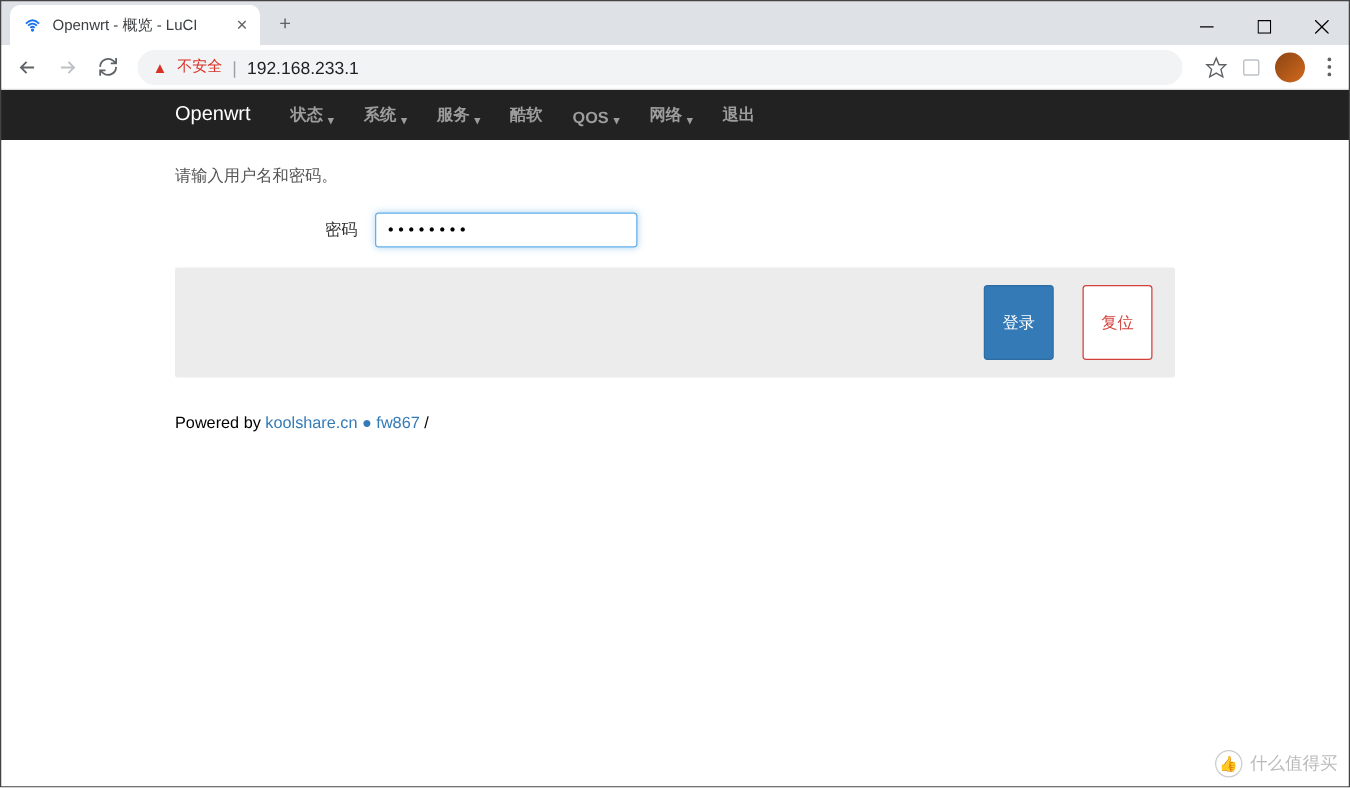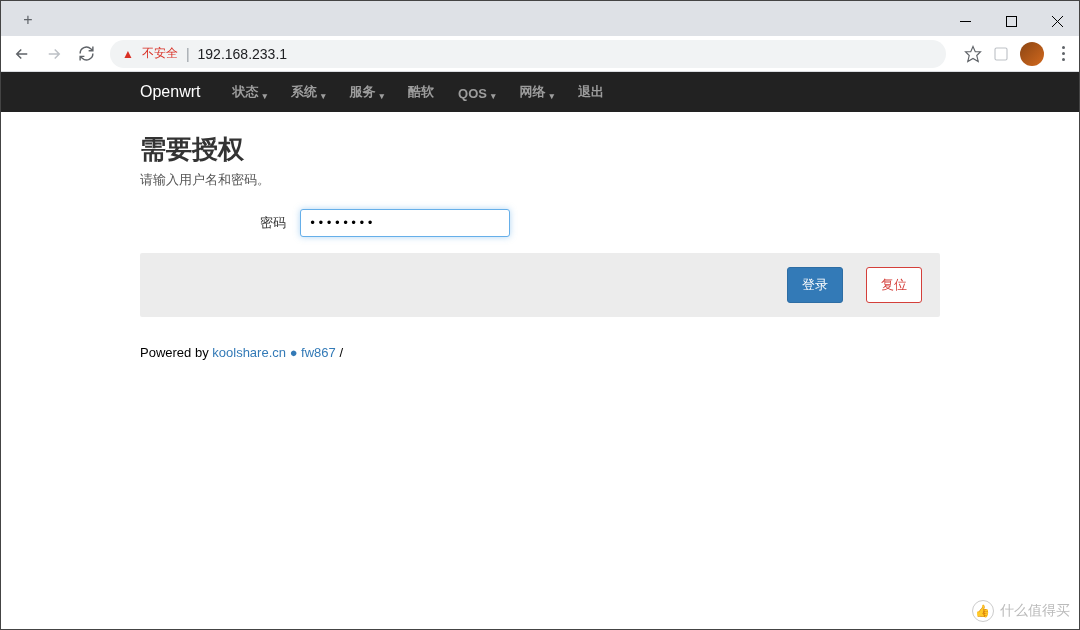--- a/index.html
+++ b/index.html
@@ -39,38 +39,48 @@
 
     .content { padding: 20px 140px; }
     .page-title { font-size: 26px; font-weight: 700; color: #333; margin-bottom: 4px; }
     .page-subtitle { font-size: 13px; color: #555; margin-bottom: 20px; }
 
     .form-row { display: flex; align-items: center; margin-bottom: 16px; }
     .form-label { width: 160px; text-align: right; font-size: 13px; color: #333; padding-right: 14px; }
     .form-input { width: 210px; height: 28px; border: 1px solid #66afe9; border-radius: 3px; padding: 0 8px; font-size: 12px; outline: none; box-shadow: 0 0 6px rgba(102,175,233,0.5); font-family: monospace; letter-spacing: 1px; }
 
     .actions-bar { background: #ececec; padding: 14px 18px; display: flex; justify-content: flex-end; gap: 8px; border-radius: 2px; }
-    .btn { padding: 8px 14px; font-size: 13px; border-radius: 3px; cursor: pointer; border: 1px solid; }
+    .btn { padding: 20px 14px; font-size: 13px; border-radius: 3px; cursor: pointer; border: 1px solid; }
     .btn-primary { background: #337ab7; border-color: #2e6da4; color: #fff; }
     .btn-reset { background: #fff; border-color: #d43f3a; color: #d43f3a; margin-left: 15px; }
 
     .footer { margin-top: 28px; font-size: 13px; }
     .footer a { color: #337ab7; text-decoration: none; }
     .footer .dot { color: #337ab7; }
 
     .watermark { position: absolute; bottom: 8px; right: 10px; font-size: 14px; color: #bbb; font-weight: 500; display: flex; align-items: center; gap: 6px; }
     .watermark-icon { width: 22px; height: 22px; border: 1.5px solid #ccc; border-radius: 50%; display: flex; align-items: center; justify-content: center; font-size: 12px; color: #ccc; }
 
     .page-border { border: 1px solid #444; position: absolute; inset: 0; pointer-events: none; }
   </style>
 </head>
 <body>
 
 <div class="browser-top">
   <div class="tab-region">
+    <div class="tab">
+      <span class="tab-favicon">
+        <svg viewBox="0 0 24 24" width="14" height="14" fill="none" stroke="#1a73e8" stroke-width="2.5">
+            <path d="M3 10 q9 -9 18 0 M6 13 q6 -6 12 0 M9 16 q3 -3 6 0"></path>
+            <circle cx="12" cy="19" r="1" fill="#1a73e8"></circle>
+          </svg>
+      </span>
+      <span>Openwrt - 概览 - LuCI</span>
+      <span class="tab-close">×</span>
+    </div>
     <div class="newtab">+</div>
   </div>
   <div class="window-controls">
     <div class="winbtn">
         <svg viewBox="0 0 11 11">
           <line x1="0" y1="5.5" x2="11" y2="5.5" stroke="#000" stroke-width="1"></line>
         </svg>
       </div>
     <div class="winbtn">
         <svg viewBox="0 0 11 11">
@@ -135,21 +145,20 @@
       <div class="nav-item">系统<span class="caret">▾</span></div>
       <div class="nav-item">服务<span class="caret">▾</span></div>
       <div class="nav-item">酷软</div>
       <div class="nav-item">QOS<span class="caret">▾</span></div>
       <div class="nav-item">网络<span class="caret">▾</span></div>
       <div class="nav-item">退出</div>
     </div>
 </div>
 
 <div class="content">
-  <h1 class="page-title">需要授权</h1>
   <div class="page-subtitle">请输入用户名和密码。</div>
 
   <div class="form-row">
     <label class="form-label">密码</label>
     <input class="form-input" type="text" value="••••••••" style="">
   </div>
 
   <div class="actions-bar">
     <button class="btn btn-primary">登录</button>
     <button class="btn btn-reset">复位</button>

